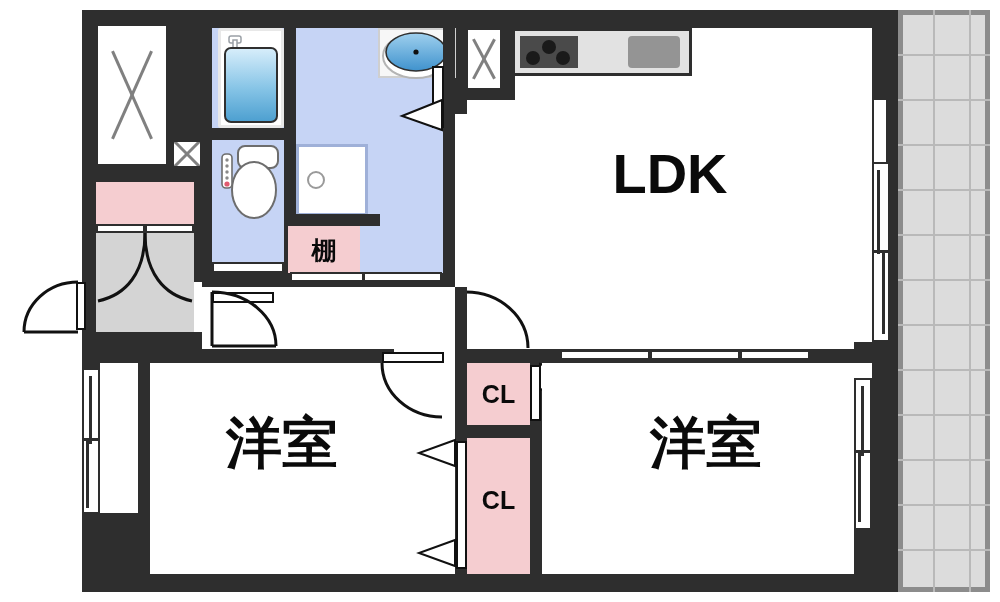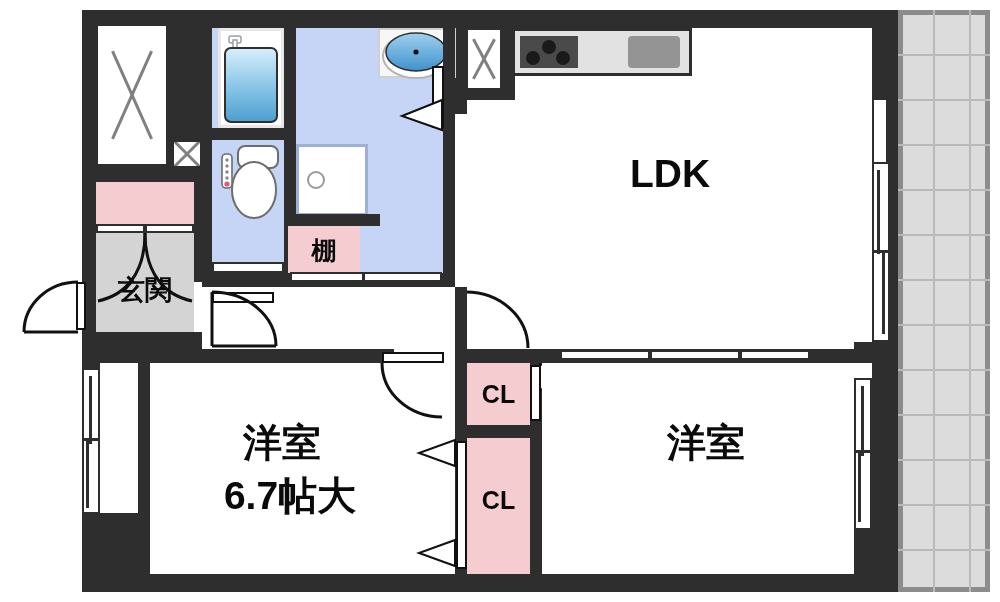--- a/index.html
+++ b/index.html
@@ -12,21 +12,21 @@
   .wall{background:#2e2e2e;}
   .room-white{background:#ffffff;}
   .fill-blue{background:#c6d4f5;}
   .fill-pink{background:#f5cdd0;}
   .fill-gray{background:#d4d4d4;}
   .fill-balcony{background:#dcdcdc;}
 
   .label{position:absolute;display:flex;align-items:center;justify-content:center;
          color:#0a0a0a;font-weight:bold;text-align:center;line-height:1.05;
          white-space:pre;pointer-events:none;}
-  .label.big{font-size:39px;letter-spacing:0px;}
+  .label.big{font-size:56px;letter-spacing:0px;}
   .label.mid{font-size:27px;}
   .label.sm{font-size:25px;}
 
   
   .win{position:absolute;background:#ffffff;border:2px solid #2e2e2e;box-sizing:border-box;}
   .win-line{position:absolute;background:#2e2e2e;}
   .doorleaf{position:absolute;background:#ffffff;border:2px solid #111;box-sizing:border-box;}
 
   
   .xpanel{position:absolute;background:#ffffff;border:2px solid #2e2e2e;box-sizing:border-box;overflow:hidden;}
@@ -181,21 +181,20 @@
   <div class="b wall" style="left:82px;top:182px;width:14px;height:100px;"></div>
 
   <div class="win" style="left:96px;top:224px;width:49px;height:9px;"></div>
   <div class="win" style="left:145px;top:224px;width:49px;height:9px;"></div>
 
   <div class="b fill-gray" style="left:96px;top:233px;width:98px;height:99px;"></div>
   <svg style="left:96px;top:233px;width:98px;height:70px;">
     <path d="M49 0 C 49 40, 30 62, 2 68" fill="none" stroke="#111" stroke-width="3"></path>
     <path d="M49 0 C 49 40, 68 62, 96 68" fill="none" stroke="#111" stroke-width="3"></path>
   </svg>
-  <div class="label mid" style="left:96px;top:272px;width:98px;height:36px;">玄関</div>
 
   <div class="doorleaf" style="left:76px;top:282px;width:10px;height:48px;"></div>
   <svg style="left:22px;top:282px;width:58px;height:52px;">
     <path d="M56 0 A 54 50 0 0 0 2 50" fill="none" stroke="#111" stroke-width="3"></path>
     <line x1="2" y1="50" x2="56" y2="50" stroke="#111" stroke-width="3"></line>
   </svg>
 
   <div class="b room-white" style="left:202px;top:287px;width:266px;height:62px;"></div>
 
   <div class="doorleaf" style="left:212px;top:292px;width:62px;height:11px;"></div>
@@ -221,21 +220,20 @@
   <div class="win-line" style="left:89px;top:376px;width:3px;height:68px;"></div>
   <div class="win-line" style="left:86px;top:440px;width:3px;height:68px;"></div>
   <div class="win-line" style="left:82px;top:438px;width:18px;height:3px;"></div>
 
   <div class="doorleaf" style="left:382px;top:352px;width:62px;height:11px;"></div>
   <svg style="left:382px;top:363px;width:64px;height:58px;">
     <path d="M0 0 A 60 54 0 0 0 60 54" fill="none" stroke="#111" stroke-width="3"></path>
   </svg>
 
   <div class="label big" style="left:212px;top:418px;width:140px;height:50px;">洋室</div>
-  <div class="label big" style="left:170px;top:470px;width:240px;height:52px;">6.7帖大</div>
 
   <div class="b wall" style="left:455px;top:363px;width:12px;height:211px;"></div>
   <div class="b wall" style="left:530px;top:363px;width:12px;height:211px;"></div>
 
   <div class="b fill-pink" style="left:467px;top:363px;width:63px;height:62px;"></div>
   <div class="label sm" style="left:467px;top:364px;width:63px;height:60px;">CL</div>
   <div class="doorleaf" style="left:530px;top:365px;width:11px;height:56px;"></div>
   <svg style="left:540px;top:364px;width:38px;height:28px;">
     <polygon points="0,0 36,13 0,26" fill="#ffffff" stroke="#111" stroke-width="2"></polygon>
   </svg>

